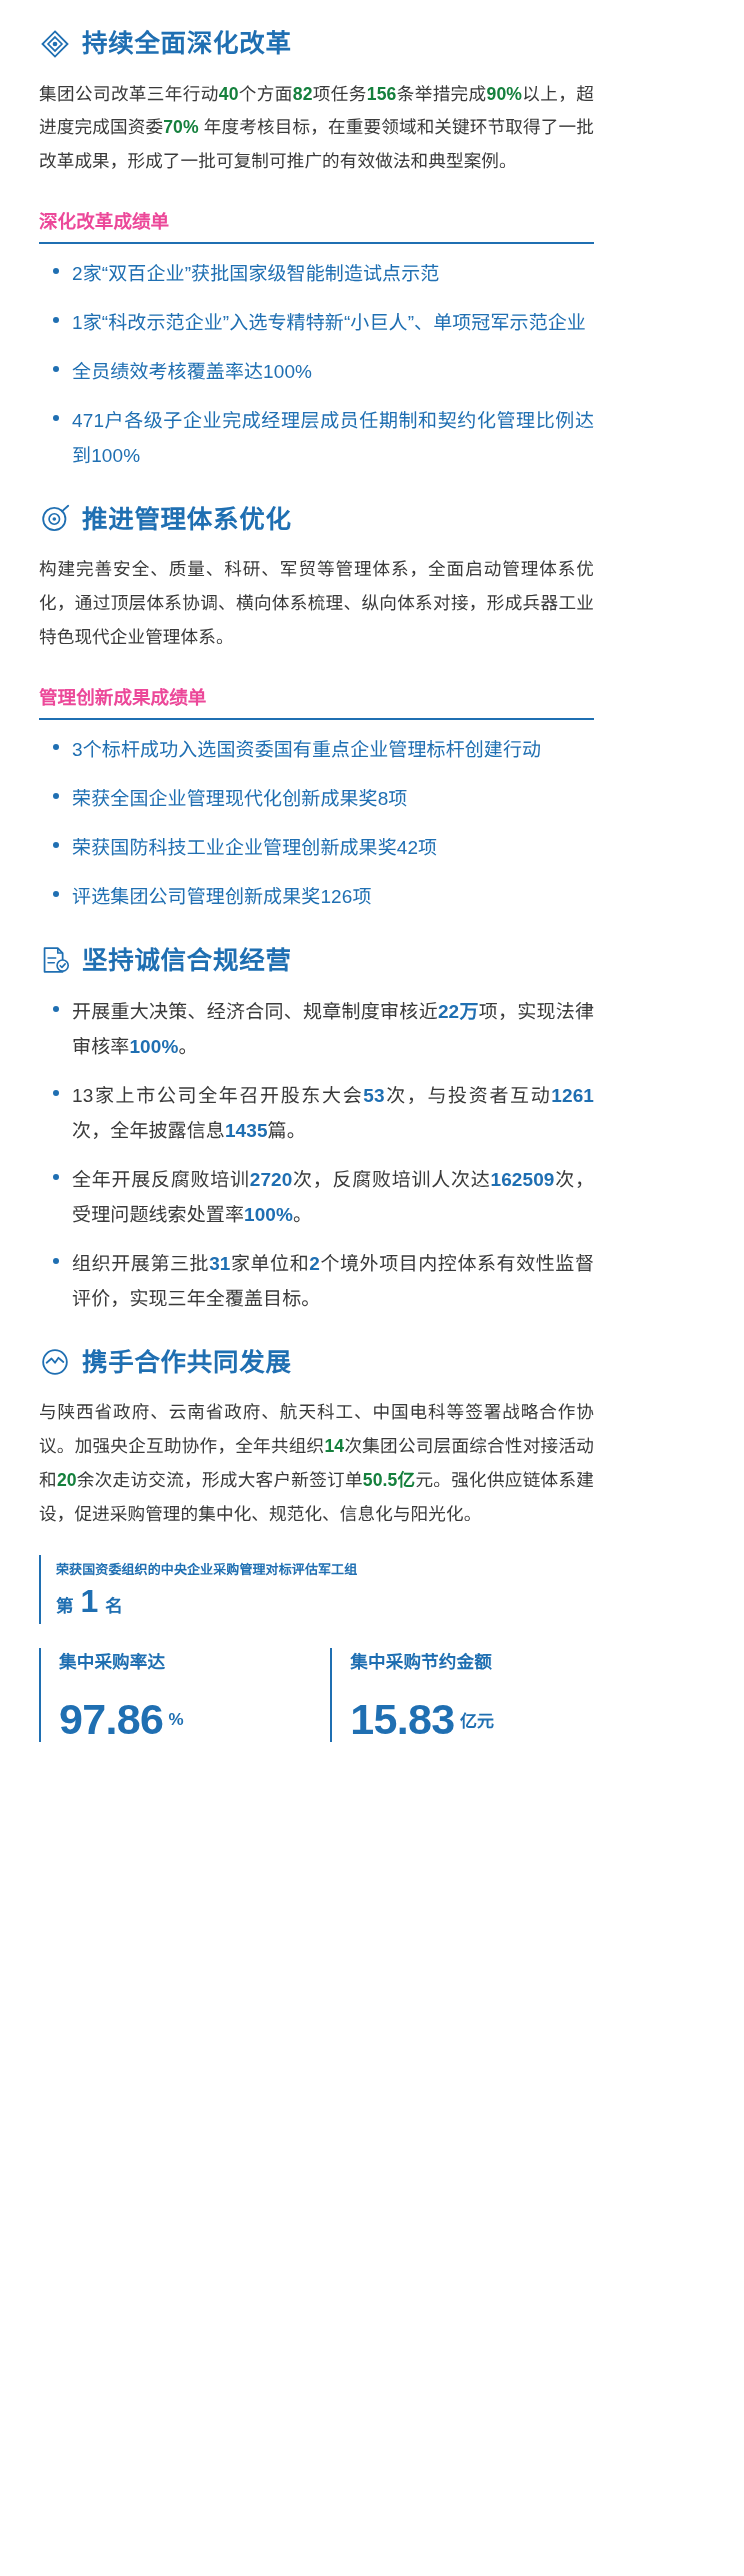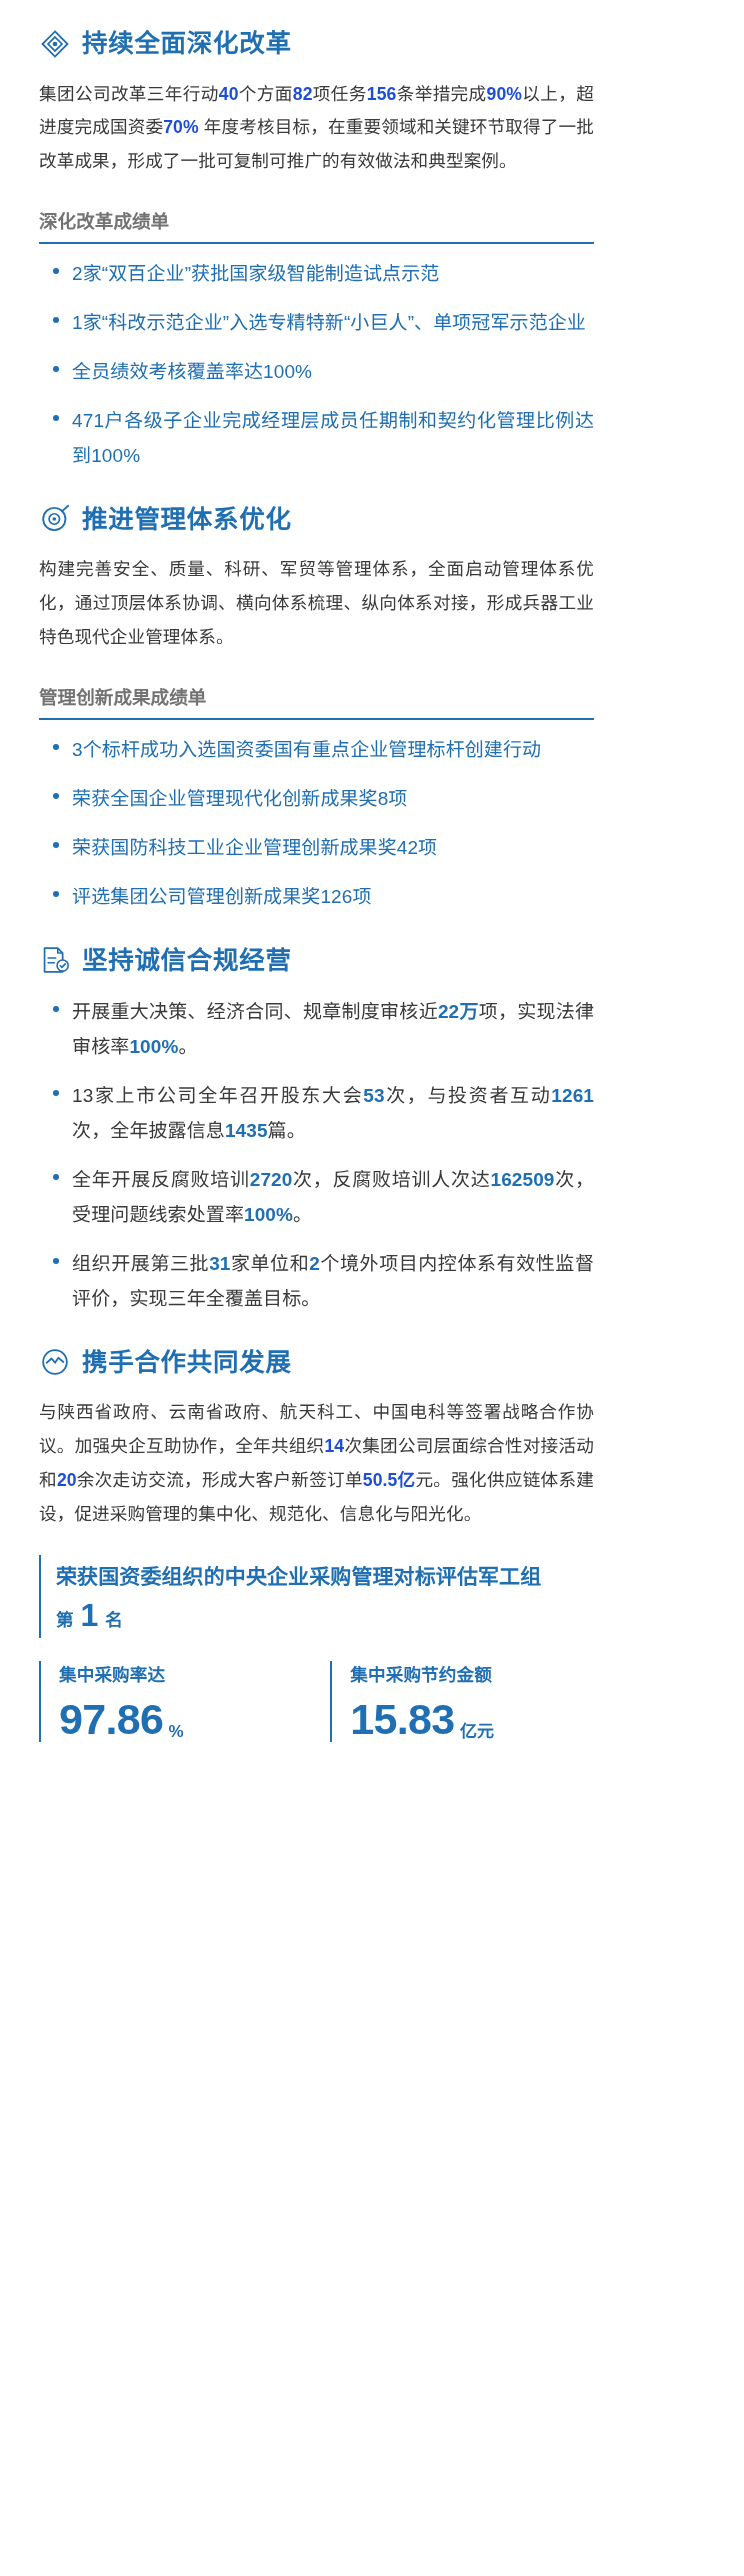--- a/index.html
+++ b/index.html
@@ -49,32 +49,32 @@
   
   .para {
     font-size: 17.6px;
     line-height: 1.92;
     color: #3a3a3a;
     text-align: justify;
     margin: 0 0 12.4px 0;
     letter-spacing: 0.1px;
   }
   .para b {
-    color: #1d4ed8;
+    color: #15803d;
     font-weight: bold;
   }
 
   
   .sub-head {
     margin: 27.6px 0 9.7px 0;
   }
   .sub-head .sub-title {
     font-size: 18.6px;
     font-weight: bold;
-    color: #737373;
+    color: #ec4899;
     padding-bottom: 8.3px;
     display: block;
   }
   .sub-head .sub-rule {
     height: 2.1px;
     width: 100%;
     background: #1f6fb2;
     display: block;
   }
 
@@ -200,21 +200,21 @@
     line-height: 1.6;
   }
 
   
   .hl-block {
     border-left: 2.8px solid #1f6fb2;
     padding: 4.1px 0 4.1px 15px;
     margin: 23.4px 0 20.7px 0;
   }
   .hl-line1 {
-    font-size: 21px;
+    font-size: 13px;
     color: #1f6fb2;
     font-weight: bold;
     line-height: 1.7;
     letter-spacing: 0.1px;
   }
   .hl-line2 {
     font-size: 17.6px;
     color: #1f6fb2;
     font-weight: bold;
     line-height: 1.6;
@@ -243,23 +243,23 @@
   }
   .stat-label {
     font-size: 17.6px;
     font-weight: bold;
     color: #1f6fb2;
     line-height: 1.6;
     letter-spacing: 0.1px;
   }
   .stat-value {
     display: flex;
-    align-items: flex-end;
+    align-items: center;
     gap: 5.5px;
-    margin-top: 7px;
+    margin-top: 21px;
   }
   .stat-num {
     font-size: 43px;
     font-weight: bold;
     color: #1f6fb2;
     line-height: 1.05;
     letter-spacing: -0.7px;
   }
   .stat-unit {
     font-size: 17px;

